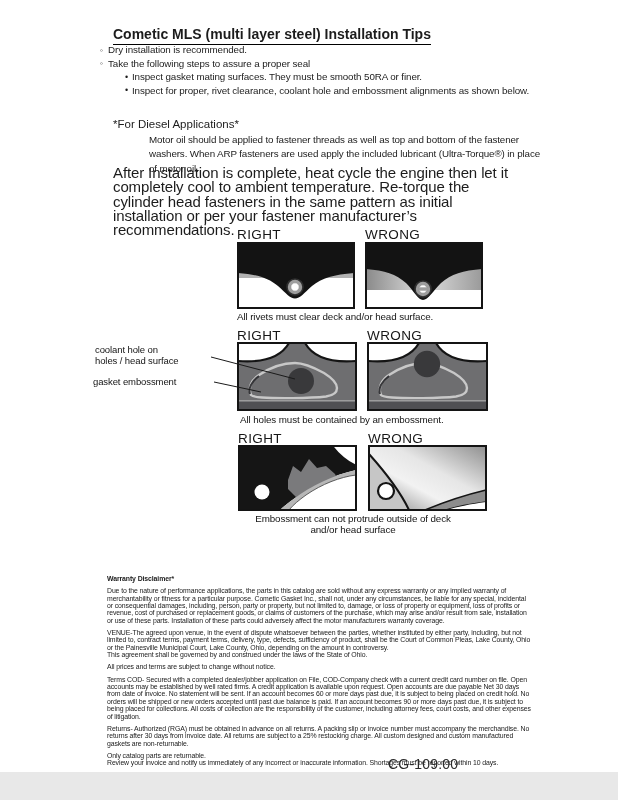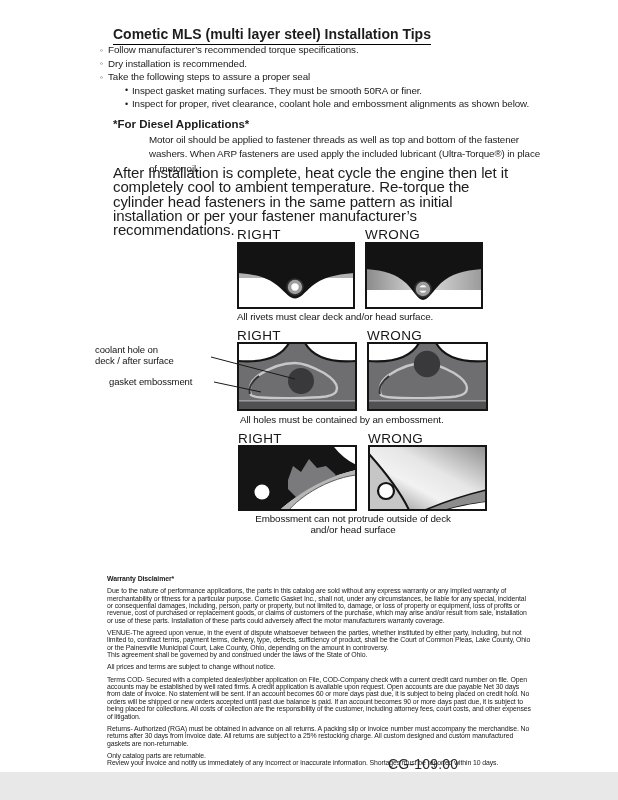--- a/index.html
+++ b/index.html
@@ -9,57 +9,56 @@
   
   .title{left:113px;top:26px;font-size:14px;font-weight:700;border-bottom:1.6px solid #000;
          padding-bottom:2px;white-space:nowrap;}
   
   .tips{left:100px;top:43px;font-size:9.8px;line-height:13px;letter-spacing:-0.1px;}
   .tip{white-space:nowrap;}
   .tip .b{display:inline-block;width:8px;font-size:8px;vertical-align:0.5px;}
   .tip.sub{margin-left:25px;}
   .tip.sub .b{width:7px;font-size:9px;}
   
-  .dieselh{left:113px;top:118px;font-size:11.5px;font-weight:700;white-space:nowrap;}
+  .dieselh{left:113px;top:118px;font-size:11.5px;font-weight:400;white-space:nowrap;}
   .p1{left:113px;top:133px;width:398px;font-size:9.8px;line-height:14.3px;letter-spacing:-0.12px;margin-left:36px;}
   .p2{left:113px;top:166px;width:402px;font-size:15px;line-height:14.3px;letter-spacing:-0.12px;}
   .pnote{left:113px;top:206px;width:420px;font-size:9.8px;letter-spacing:-0.12px;}
   
   .figlabel{font-size:13.5px;letter-spacing:0.4px;color:#161616;text-align:left;white-space:nowrap;}
   .caption{font-size:9.8px;letter-spacing:-0.1px;color:#141414;white-space:pre-line;}
   .f1r{left:237px;width:118px;top:227px;} .f1w{left:365px;width:118px;top:227px;}
   .f2r{left:237px;width:120px;top:328px;} .f2w{left:367px;width:121px;top:328px;}
   .f3r{left:238px;width:119px;top:431px;} .f3w{left:368px;width:119px;top:431px;}
   .cap1{left:237px;top:311px;} .cap2{left:240px;top:414px;text-align:center;}
   .cap3{left:238px;top:513px;line-height:11px;width:230px;text-align:center;}
   .box{position:absolute;display:block;}
   .b1r{left:237px;top:242px;} .b1w{left:365px;top:242px;}
   .b2r{left:237px;top:342px;} .b2w{left:367px;top:342px;}
   .b3r{left:238px;top:445px;} .b3w{left:368px;top:445px;}
   
   .ann{font-size:9.5px;line-height:10.5px;text-align:left;color:#141414;letter-spacing:-0.1px;}
   .ann1{left:95px;width:114px;top:345px;}
-  .ann2{left:109px;width:117px;top:377px;}
+  .ann2{left:93px;width:117px;top:377px;}
   .overlay{left:0;top:0;pointer-events:none;}
   
   .legal{left:107px;top:575px;width:424px;font-size:6.9px;line-height:7.35px;
          letter-spacing:-0.1px;color:#1a1a1a;}
   .legal .lh{font-weight:700;margin:0 0 5px 0;}
   .legal p{margin:0 0 5px 0;white-space:pre-line;}
   .footer{left:388px;top:756px;font-size:14px;color:#2a2a2a;letter-spacing:0.2px;}
 </style>
 </head>
 <body>
 
 <div class="page">
 
   <div class="abs title">Cometic MLS (multi layer steel) Installation Tips</div>
 
   <div class="abs tips">
-    <div class="tip"><span class="b">◦</span><span>Follow manufacturer’s recommended torque specifications.</span></div>
     <div class="tip"><span class="b">◦</span><span>Dry installation is recommended.</span></div>
     <div class="tip"><span class="b">◦</span><span>Take the following steps to assure a proper seal</span></div>
     <div class="tip sub"><span class="b">•</span><span>Inspect gasket mating surfaces.  They must be smooth 50RA or finer.</span></div>
     <div class="tip sub"><span class="b">•</span><span>Inspect for proper, rivet clearance, coolant hole and embossment alignments as shown below.</span></div>
   </div>
 
   <div class="abs dieselh">*For Diesel Applications*</div>
   <div class="abs p1">Motor oil should be applied to fastener threads as well as top and bottom of the fastener washers. When ARP fasteners are used apply the included lubricant (Ultra-Torque®) in place of motor oil.</div>
   <div class="abs p2">After Installation is complete, heat cycle the engine then let it completely cool to ambient temperature. Re-torque the cylinder head fasteners in the same pattern as initial installation or per your fastener manufacturer’s recommendations.</div>
 
@@ -92,21 +91,21 @@
     <rect x="1" y="1" width="116" height="65" fill="none" stroke="#141414" stroke-width="2"></rect>
   </svg>
 
   <div class="abs caption cap1">All rivets must clear deck and/or head surface.</div>
 
   <div class="abs figlabel f2r">RIGHT</div>
   <div class="abs figlabel f2w">WRONG</div>
 
   <div class="abs ann ann1">
     <div>coolant hole on</div>
-    <div>deck / after surface</div>
+    <div>holes / head surface</div>
   </div>
   <div class="abs ann ann2">gasket embossment</div>
 
   <svg class="box b2r" width="120" height="69" viewBox="0 0 120 69">
     <rect x="1" y="1" width="118" height="67" fill="#6e6e70"></rect>
     <rect x="1" y="58.3" width="118" height="1.3" fill="#b0b0b0"></rect>
     <rect x="1" y="59.6" width="118" height="8.4" fill="#505053"></rect>
     <path d="M1,1 H52 Q40,22 1,19 Z" fill="#ffffff"></path>
     <path d="M119,1 H68 Q80,22 119,19 Z" fill="#ffffff"></path>
     <path d="M52,1 Q40,22 1,19" fill="none" stroke="#141414" stroke-width="2.2"></path>

